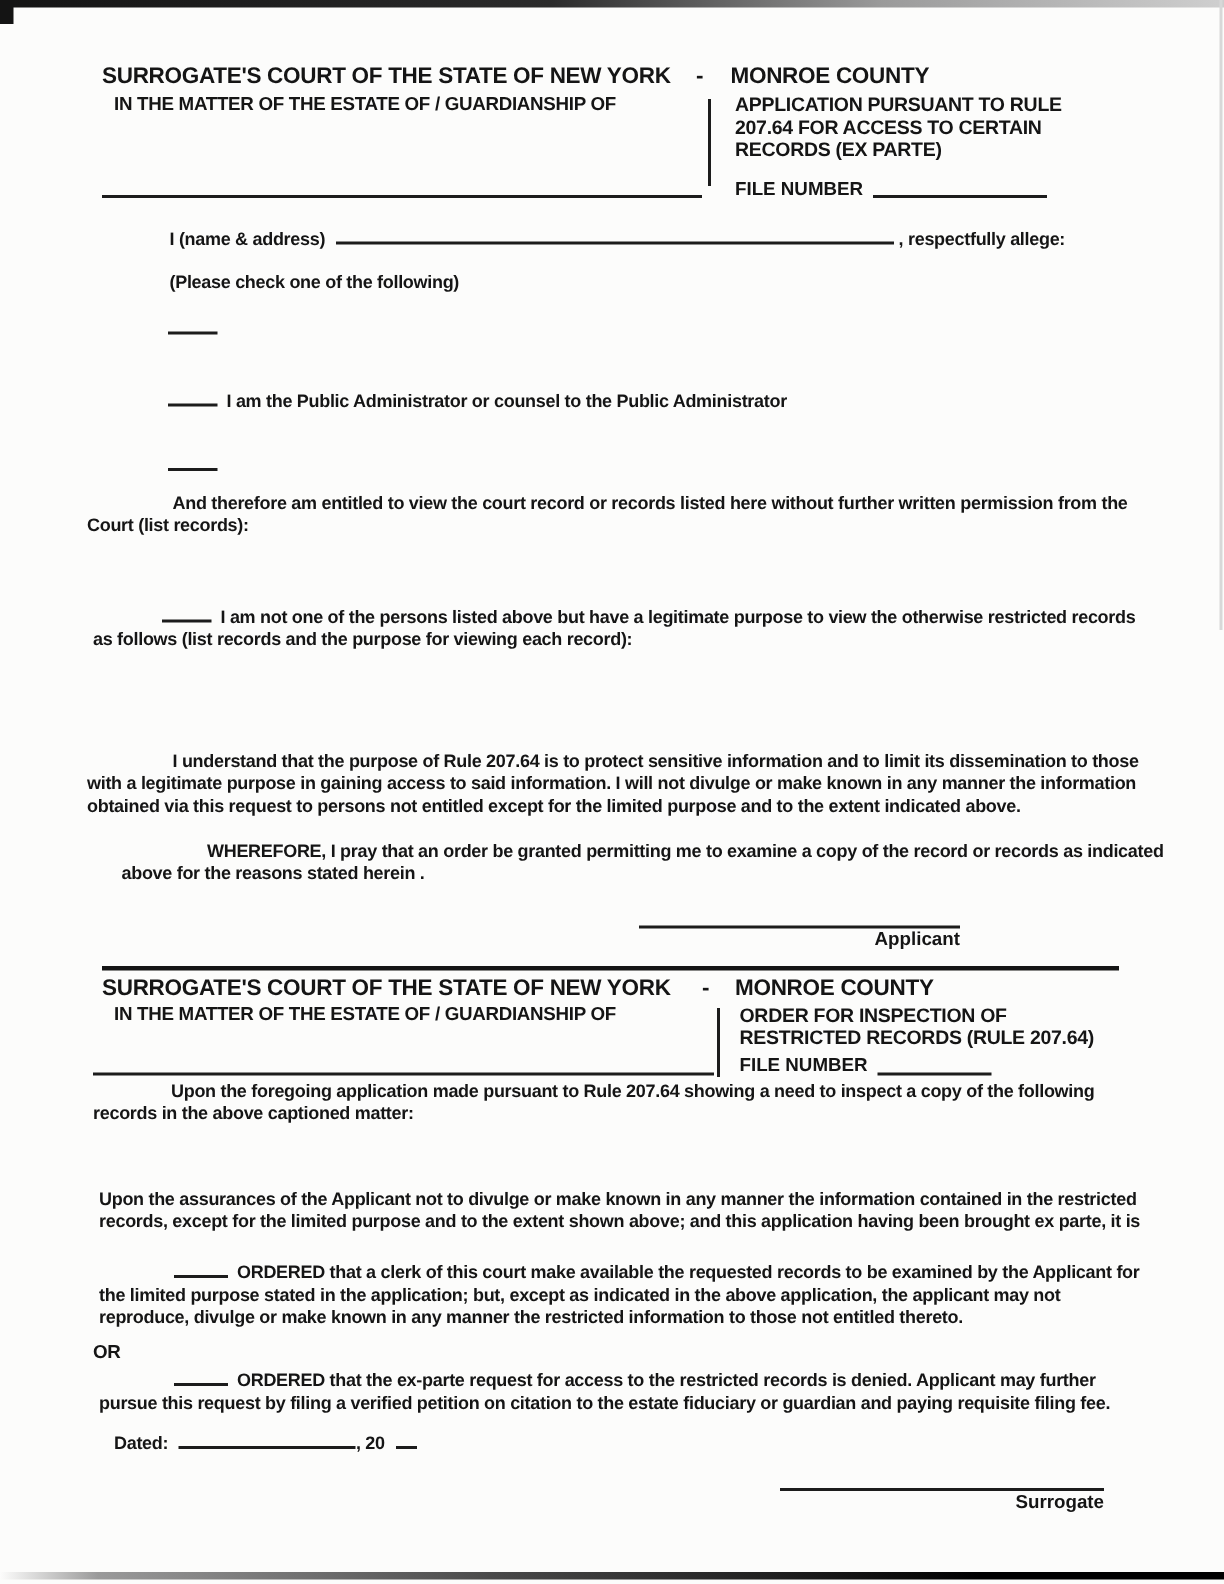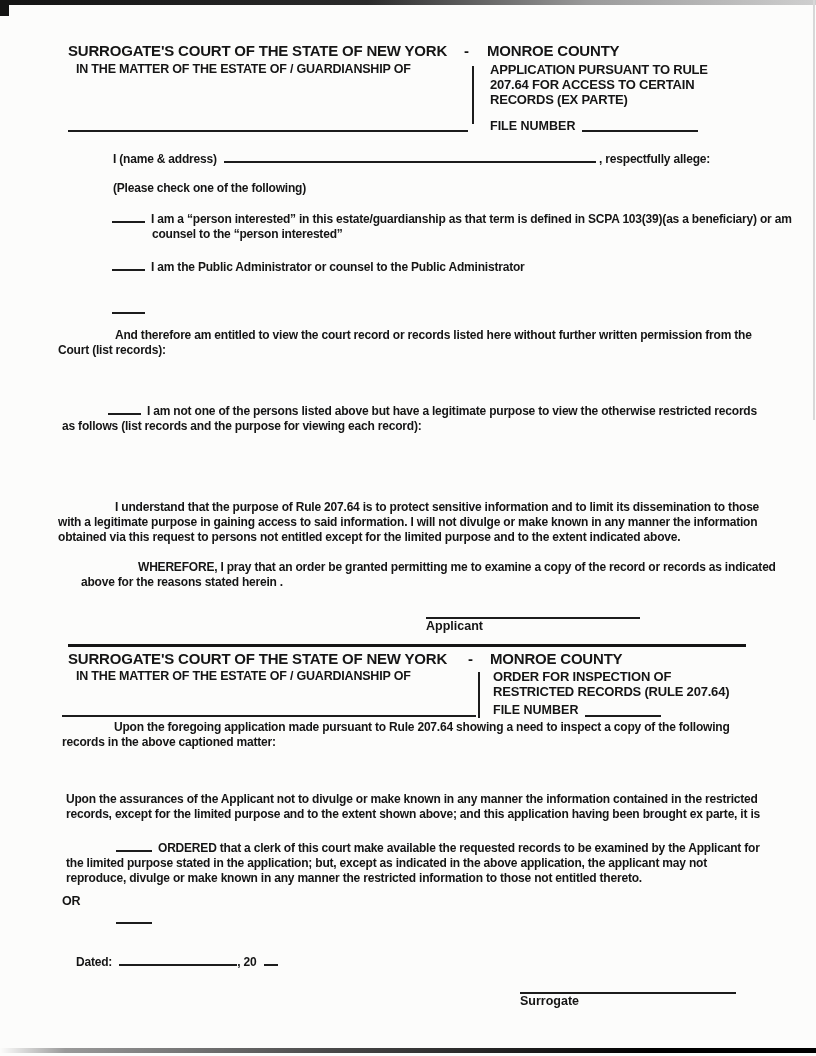--- a/index.html
+++ b/index.html
@@ -18,21 +18,21 @@
   .body-text{font-size:12px;line-height:15px;letter-spacing:-0.2px;}
   p.para{margin:0;}
   .vline{width:2px;background:#1c1c1c;}
   .hline{height:0;border-top:2px solid #1c1c1c;}
   .blank{
     display:inline-block;height:12px;
     border-bottom:2px solid #1c1c1c;
     vertical-align:baseline;
   }
   .cb{margin-right:6px;}
-  .sig{text-align:left;}
+  .sig{text-align:right;}
   .sigline{height:0;border-top:2px solid #1c1c1c;}
   .siglabel{font-size:12.5px;line-height:15px;}
   .divider{background:#151515;}
   .edge-top{
     left:0;top:0;width:816px;height:5px;
     background:linear-gradient(to right,#141414 0%,#2b2b2b 45%,#9a9a9a 72%,#cfcfcf 100%);
   }
   .edge-corner{left:0;top:0;width:9px;height:16px;background:#141414;}
   .edge-bottom{
     left:0;top:1048px;width:816px;height:5px;
@@ -62,21 +62,21 @@
 
 <div class="abs body-text" style="left:113px;top:149px;white-space:nowrap;">
   <span>I (name &amp; address)</span>
   <span class="blank" style="width:372px;margin-left:4px;"></span>
   <span>, respectfully allege:</span>
 </div>
 
 <div class="abs body-text" style="left:113px;top:181px;text-align:center;">(Please check one of the following)</div>
 
 <p class="abs para body-text" style="left:112px;top:209px;width:676px;padding-left:40px;text-indent:-40px;">
-  <span class="blank cb" style="width:33px;"></span><span>I am a “person interested” in this estate/guardianship as that term is defined in SCPA 103(39)(as a beneficiary) or am counsel to the “person interested”</span>
+  <span class="blank cb" style="width:33px;"></span>
 </p>
 
 <p class="abs para body-text" style="left:112px;top:257px;width:676px;padding-left:40px;text-indent:-40px;">
   <span class="blank cb" style="width:33px;"></span><span>I am the Public Administrator or counsel to the Public Administrator</span>
 </p>
 
 <p class="abs para body-text" style="left:112px;top:300px;width:676px;padding-left:40px;text-indent:-40px;">
   <span class="blank cb" style="width:33px;"></span>
 </p>
 
@@ -113,21 +113,21 @@
 
 <p class="abs para body-text" style="left:66px;top:792px;width:704px;">Upon the assurances of the Applicant not to divulge or make known in any manner the information contained in the restricted records, except for the limited purpose and to the extent shown above; and this application having been brought ex parte, it is</p>
 
 <p class="abs para body-text" style="left:66px;top:838px;width:704px;text-indent:50px;">
   <span class="blank cb" style="width:36px;"></span><span>ORDERED that a clerk of this court make available the requested records to be examined by the Applicant for the limited purpose stated in the application; but, except as indicated in the above application, the applicant may not reproduce, divulge or make known in any manner the restricted information to those not entitled thereto.</span>
 </p>
 
 <div class="abs body-text" style="left:62px;top:894px;font-size:12.5px;">OR</div>
 
 <p class="abs para body-text" style="left:66px;top:910px;width:704px;text-indent:50px;">
-  <span class="blank cb" style="width:36px;"></span>
+  <span class="blank cb" style="width:36px;"></span><span>ORDERED that the ex-parte request for access to the restricted records is denied.  Applicant may further pursue this request by filing a verified petition on citation to the estate fiduciary or guardian and paying requisite filing fee.</span>
 </p>
 
 <div class="abs body-text" style="left:76px;top:952px;white-space:nowrap;">
   <span>Dated:</span>
   <span class="blank" style="width:118px;margin-left:4px;"></span><span>, 20</span>
   <span class="blank" style="width:14px;margin-left:4px;"></span>
 </div>
 
 <div class="abs sig" style="left:520px;top:958px;width:216px;margin-top:32px;">
   <div class="sigline" style="margin-top:2px;"></div>

